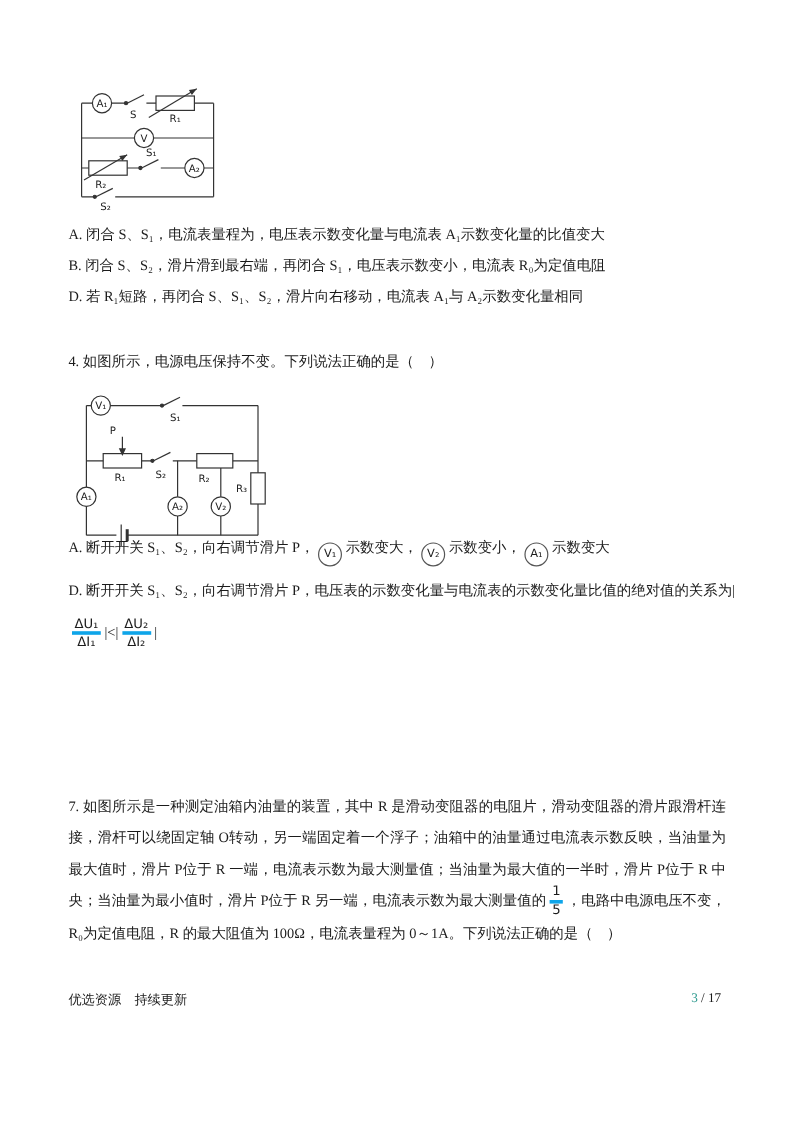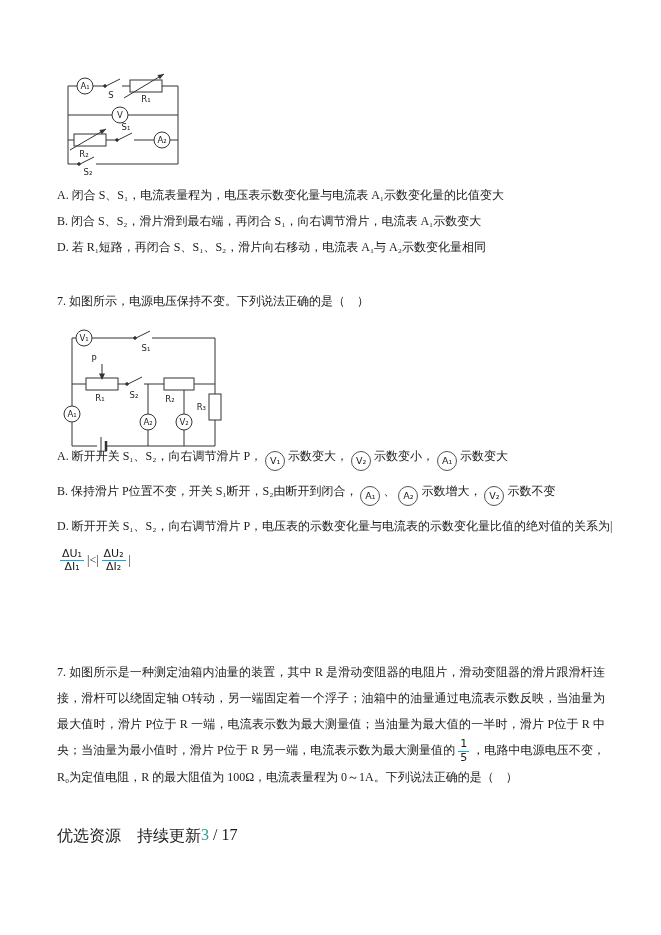--- a/index.html
+++ b/index.html
@@ -14,31 +14,31 @@
   .meter{
     display:inline-flex;align-items:center;justify-content:center;
     width:18px;height:18px;border:1px solid #555;border-radius:50%;
     font-size:9.5px;margin:0 3px;vertical-align:-4px;background:#fff;
     font-family:"DejaVu Sans",sans-serif;line-height:1;
   }
   .frac{
     display:inline-block;text-align:center;vertical-align:middle;
     font-size:11px;line-height:1.15;margin:0 3px;font-family:"DejaVu Sans",sans-serif;
   }
-  .frac .num{display:block;border-bottom:1px solid #0ea5e9;padding:0 2px}
+  .frac .num{display:block;border-bottom:3px solid #0ea5e9;padding:0 2px}
   .frac .den{display:block;padding:0 2px}
   #circuit1{position:absolute;left:58px;top:70px}
   #opts5{top:182px}
   #q6{position:absolute;left:57px;top:288px}
   #circuit2{position:absolute;left:60px;top:326px}
   #opts6{top:444px}
   #q7{top:659px;font-size:12px;line-height:26px;text-align:justify}
   #footer{
     position:absolute;left:57px;right:60px;top:826px;
-    display:flex;font-size:16px;
+    display:flex;justify-content:space-between;font-size:11px;
   }
   figure{margin:0}
   svg text{font-family:"DejaVu Sans",sans-serif}
 </style>
 </head>
 <body>
 
 <div class="page">
 
   <figure id="circuit1">
@@ -75,25 +75,25 @@
         <text x="26" y="87">R₂</text>
         <text x="68" y="60">S₁</text>
         <text x="30" y="105">S₂</text>
         <text x="104" y="73">A₂</text>
       </g>
     </svg>
   </figure>
 
   <div id="opts5" class="blk">
     <div class="line">A. 闭合 S、S₁，电流表量程为，电压表示数变化量与电流表 A₁示数变化量的比值变大</div>
-    <div class="line">B. 闭合 S、S₂，滑片滑到最右端，再闭合 S₁，向右调节滑片，电流表 A₁示数变大</div>
+    <div class="line">B. 闭合 S、S₂，滑片滑到最右端，再闭合 S₁，电压表示数变小，电流表 R₀为定值电阻</div>
     <div class="line">D. 若 R₁短路，再闭合 S、S₁、S₂，滑片向右移动，电流表 A₁与 A₂示数变化量相同</div>
   </div>
 
-  <div id="q6" class="line">7. 如图所示，电源电压保持不变。下列说法正确的是（　）</div>
+  <div id="q6" class="line">4. 如图所示，电源电压保持不变。下列说法正确的是（　）</div>
 
   <figure id="circuit2">
     <svg width="170" height="134" viewBox="0 0 170 134">
       <g stroke="#333" stroke-width="1" fill="none">
         <path d="M12 12 H16 M32 12 H74 M92 12 H155"></path>
         <circle cx="24" cy="12" r="8"></circle>
         <circle cx="75" cy="12" r="1.3" fill="#333"></circle>
         <line x1="76" y1="12" x2="90" y2="5"></line>
         <path d="M12 12 V80 M12 96 V120 M155 12 V120"></path>
         <circle cx="12" cy="88" r="8"></circle>
@@ -123,21 +123,20 @@
         <text x="146" y="84" text-anchor="end">R₃</text>
         <text x="12" y="91">A₁</text>
         <text x="88" y="99">A₂</text>
         <text x="124" y="99">V₂</text>
       </g>
     </svg>
   </figure>
 
   <div id="opts6" class="blk">
     <div class="opt">A. 断开开关 S₁、S₂，向右调节滑片 P，<span class="meter">V₁</span>示数变大，<span class="meter">V₂</span>示数变小，<span class="meter">A₁</span>示数变大</div>
-    <div class="opt">B. 保持滑片 P位置不变，开关 S₁断开，S₂由断开到闭合，<span class="meter">A₁</span>、<span class="meter">A₂</span>示数增大，<span class="meter">V₂</span>示数不变</div>
     <div class="opt">D. 断开开关 S₁、S₂，向右调节滑片 P，电压表的示数变化量与电流表的示数变化量比值的绝对值的关系为|</div>
     <div class="opt frac-line"><span class="frac"><span class="num">ΔU₁</span><span class="den">ΔI₁</span></span>|&lt;|<span class="frac"><span class="num">ΔU₂</span><span class="den">ΔI₂</span></span>|</div>
   </div>
 
   <div id="q7" class="blk wrap">7. 如图所示是一种测定油箱内油量的装置，其中 R 是滑动变阻器的电阻片，滑动变阻器的滑片跟滑杆连接，滑杆可以绕固定轴 O转动，另一端固定着一个浮子；油箱中的油量通过电流表示数反映，当油量为最大值时，滑片 P位于 R 一端，电流表示数为最大测量值；当油量为最大值的一半时，滑片 P位于 R 中央；当油量为最小值时，滑片 P位于 R 另一端，电流表示数为最大测量值的<span class="frac"><span class="num">1</span><span class="den">5</span></span>，电路中电源电压不变，R₀为定值电阻，R 的最大阻值为 100Ω，电流表量程为 0～1A。下列说法正确的是（　）</div>
 
   <div id="footer">
     <span>优选资源　持续更新</span>
     <span>
       <span style="color: rgb(46, 154, 143);">3</span><span> / </span><span>17</span>

